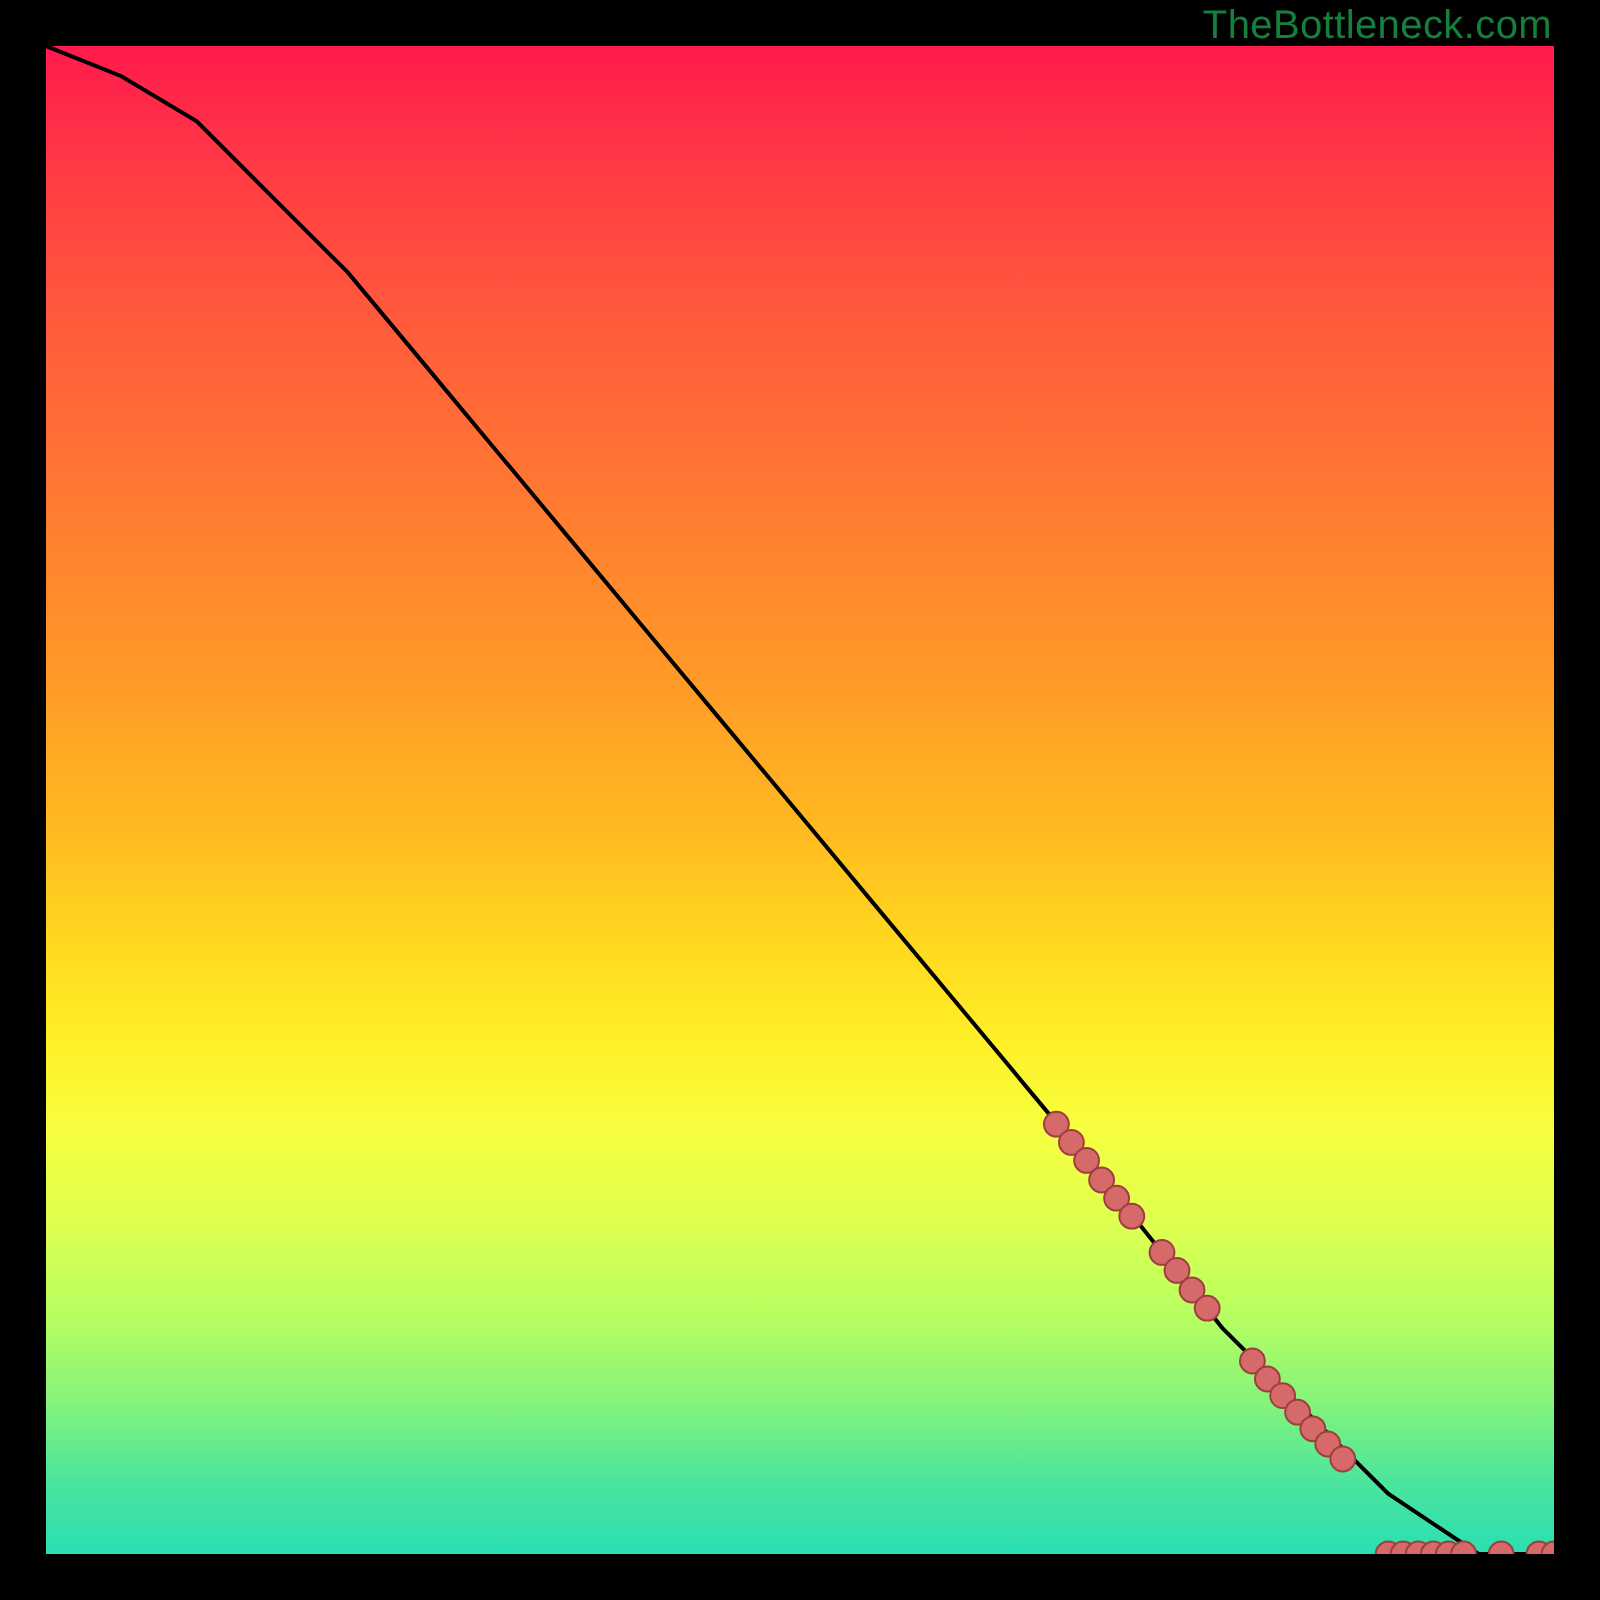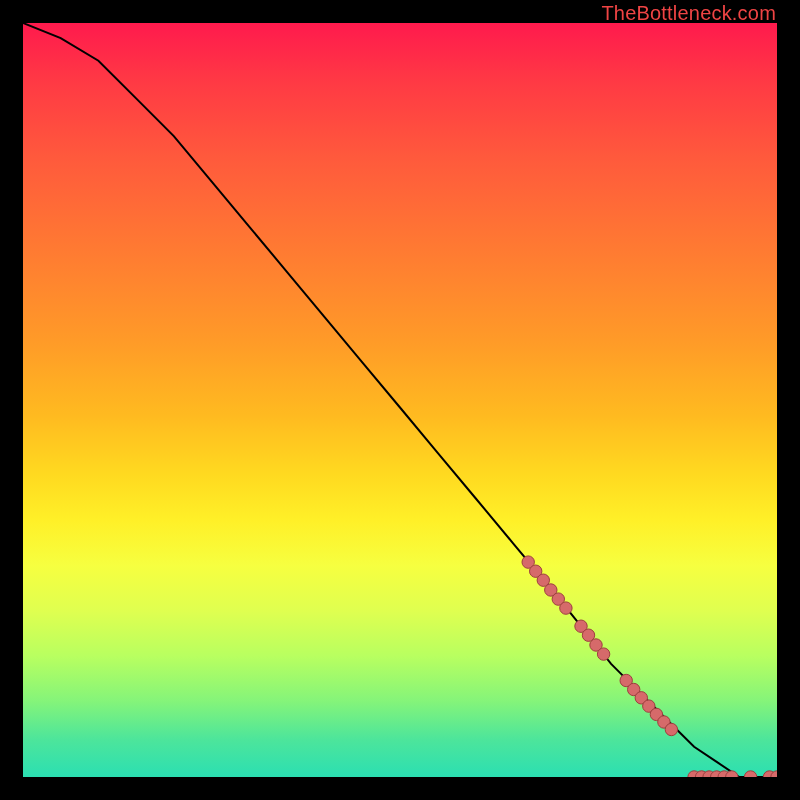--- a/index.html
+++ b/index.html
@@ -38,21 +38,21 @@
       #b8ff60 84%,
       #84f47a 90%,
       #4de59b 95%,
       #2bdfb2 100%
     );
   }
   .watermark {
     position: absolute;
     top: 2px;
     right: 24px;
-    color: #ef4444;
+    color: #15803d;
     font-size: 20px;
     letter-spacing: 0.2px;
     user-select: none;
   }
   svg.curve {
     position: absolute;
     left: 0;
     top: 0;
     width: 754px;
     height: 754px;

